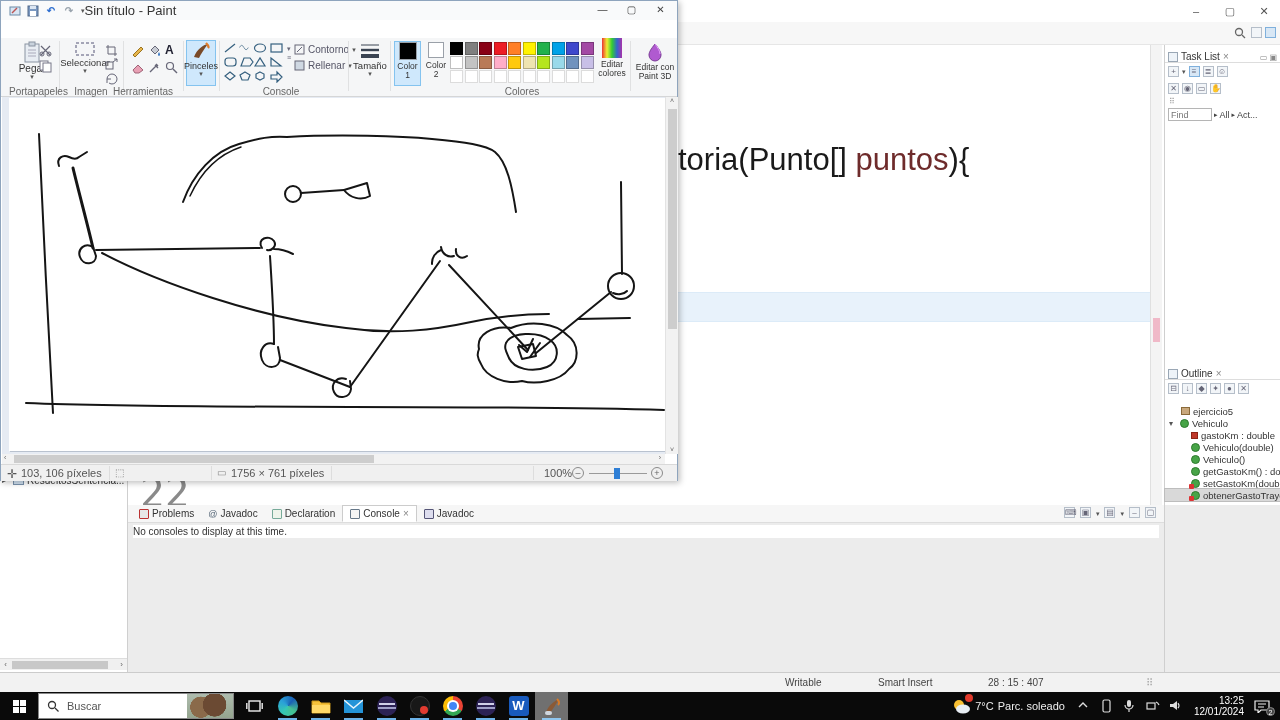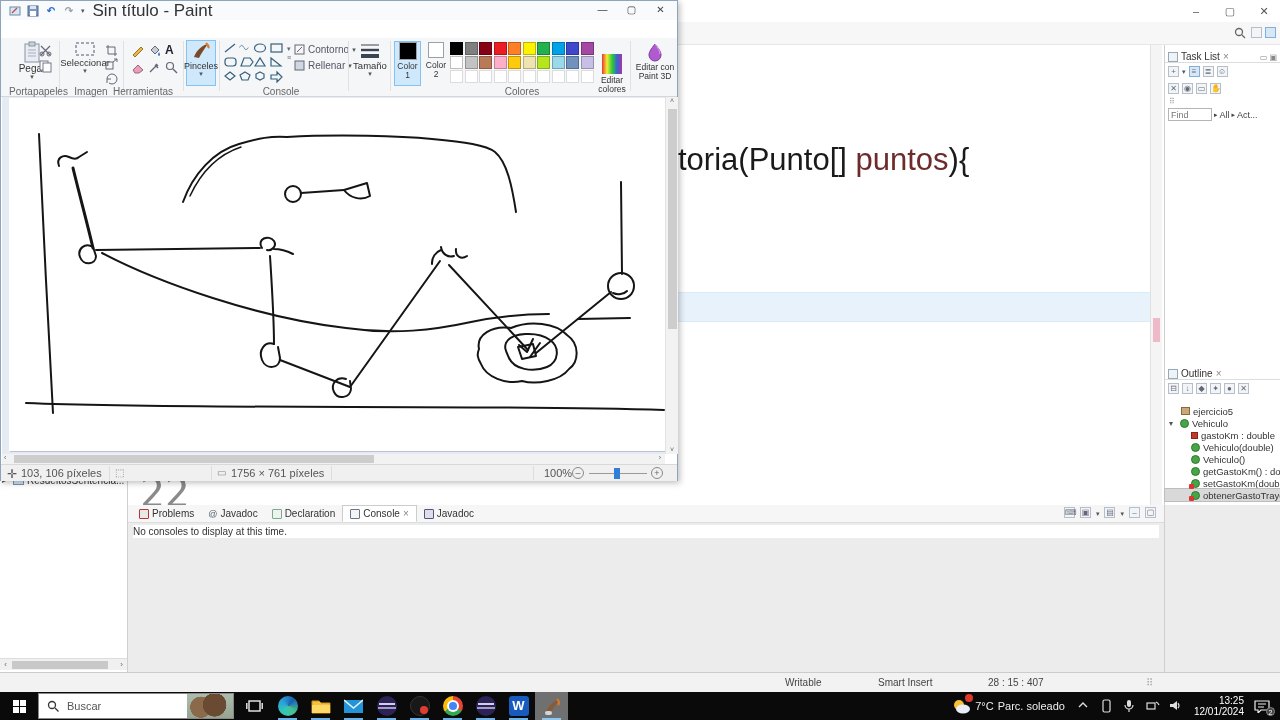--- a/index.html
+++ b/index.html
@@ -47,21 +47,21 @@
 .cico{width:10px;height:10px;display:inline-block;border-radius:1px}
 .con-msg{position:absolute;left:5px;top:20px;font-size:10px;color:#333;background:#fff;width:1026px;height:13px;line-height:13px}
 .con-body{position:absolute;left:0;top:33px;width:1036px;height:134px;background:#ececec}
 .con-tools{position:absolute;right:8px;top:2px;display:flex;gap:5px}
 .ec-status{position:absolute;left:0;top:672px;width:1280px;height:20px;background:#f2f2f2;border-top:1px solid #ccc;font-size:10px;color:#444}
 .ec-status span{position:absolute;top:4px}
 .ec-fill-br{position:absolute;left:1164px;top:505px;width:116px;height:167px;background:#ececec;border-left:1px solid #cfcfcf}
 
 #paint{position:absolute;left:0;top:0;width:678px;height:481px;background:#fff;border:1px solid #8ea4bd;box-shadow:2px 2px 6px rgba(0,0,0,.25)}
 .p-title{position:absolute;left:0;top:0;width:676px;height:19px;background:#f9fafb;display:flex;align-items:center}
-.p-title .t{font-size:17px;color:#333;margin-left:8px}
+.p-title .t{font-size:13px;color:#333;}
 .qat{display:flex;align-items:center;gap:6px;margin-left:8px}
 .qico{width:12px;height:12px;font-size:10px;line-height:12px;text-align:center}
 .p-winbtns{position:absolute;right:2px;top:0;display:flex}
 .p-winbtns div{width:29px;height:18px;text-align:center;line-height:17px;font-size:10px;color:#444}
 .p-tabs{position:absolute;left:0;top:19px;width:676px;height:18px;background:#f7f8f9;border-bottom:1px solid #d8d9da;font-size:11px}
 .ptab{position:absolute;top:0;height:18px;line-height:18px;text-align:center}
 .ptab.file{left:8px;width:40px;background:#2b5fad;color:#fff}
 .ptab.sel{left:50px;width:36px;background:#fff;border:1px solid #d4d5d6;border-bottom:none;color:#222}
 .ptab.ver{left:88px;width:30px;color:#444}
 .p-ribbon{position:absolute;left:0;top:37px;width:676px;height:59px;background:#f5f6f7;border-bottom:1px solid #d5d6d7}
@@ -486,21 +486,21 @@
             <div class="sw empty"></div>
             <div class="sw empty"></div>
             <div class="sw empty"></div>
             <div class="sw empty"></div>
             <div class="sw empty"></div>
             <div class="sw empty"></div>
             <div class="sw empty"></div>
           </div>
       </div>
 
-      <div class="bigbtn" style="left:596px;top:16px;width:30px">
+      <div class="bigbtn" style="left:596px;top:0;width:30px">
         <div style="width:20px;height:20px;background:linear-gradient(90deg,#e33,#ee3,#3c3,#36c,#a3a)"></div>
         <span style="font-size:8.5px;line-height:9px;margin-top:2px">Editar</span>
         <span style="font-size:8.5px;line-height:9px">colores</span>
       </div>
       <div class="rsep" style="left:629px"></div>
 
       <div class="bigbtn" style="left:634px;top:4px;width:40px">
         <svg width="18" height="20">
             <path d="M9 2 C13 7 15 10 15 13 a6 6 0 0 1 -12 0 C3 10 5 7 9 2 Z" fill="#b05ad0" stroke="#7a3a96"></path>
             <path d="M9 2 C12 6 14 9 14 12" stroke="#e8a0ff" fill="none"></path>

